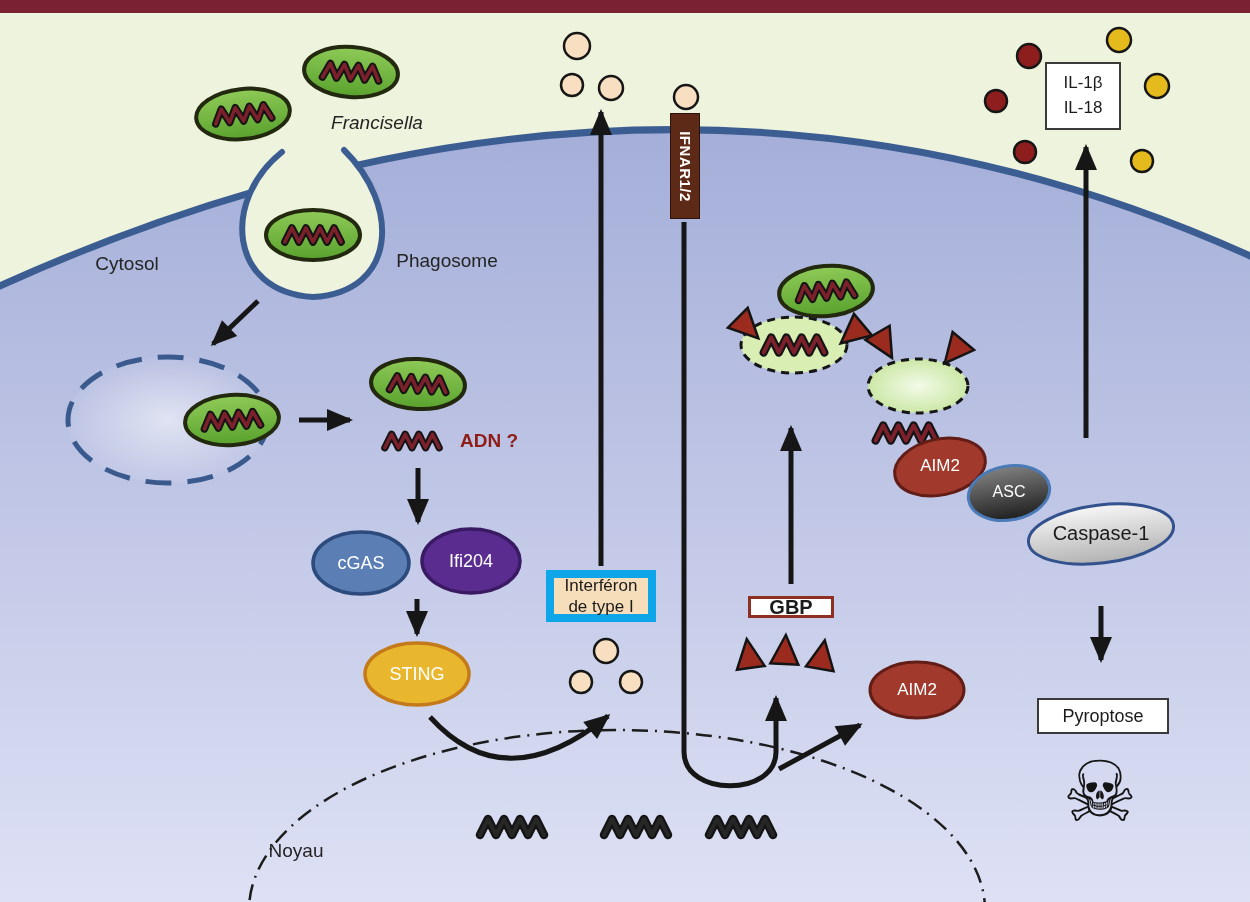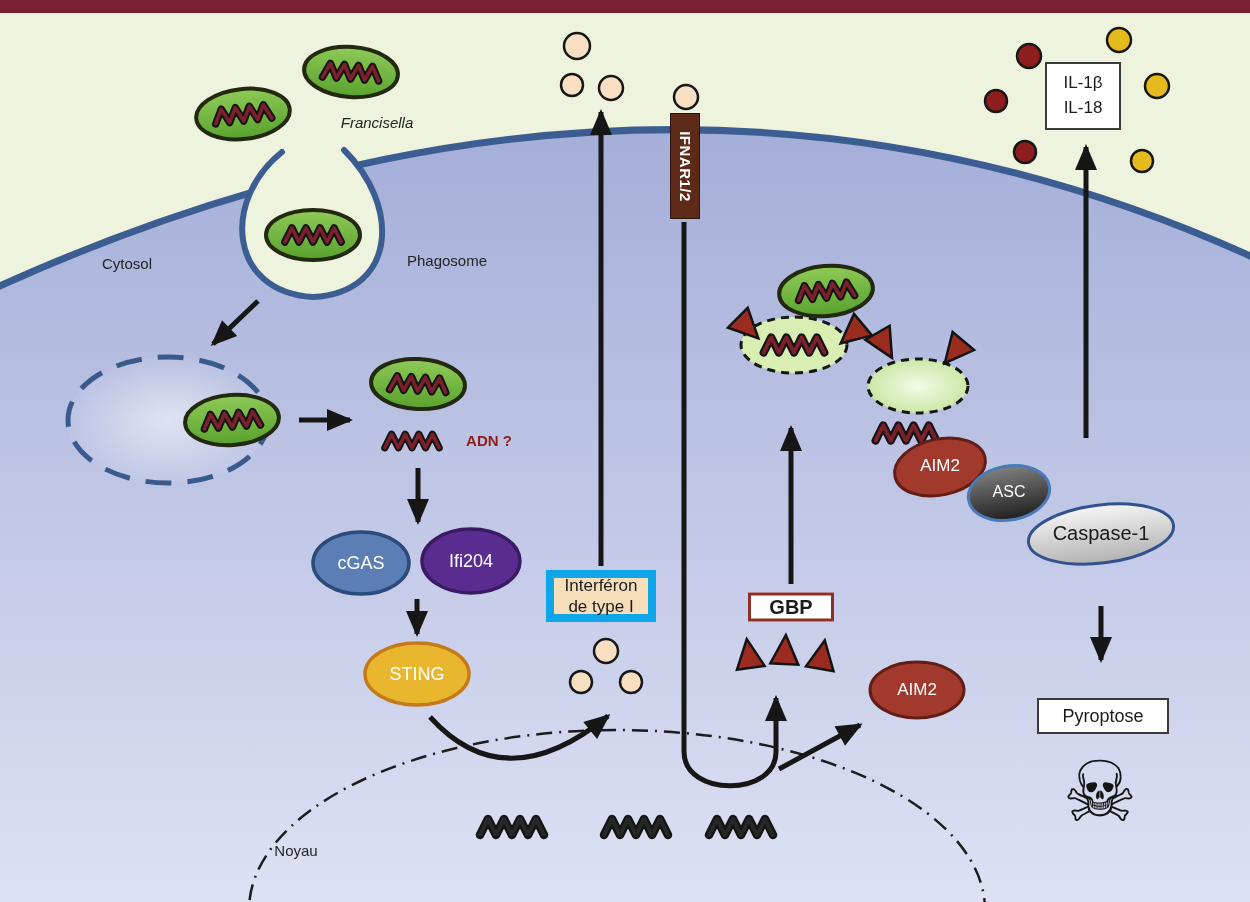--- a/index.html
+++ b/index.html
@@ -1,30 +1,30 @@
 <!DOCTYPE html>
 <html><head>
 <meta charset="utf-8">
 <style>
   html,body{margin:0;padding:0;background:#edf3dc;}
   .stage{position:relative;width:1250px;height:902px;overflow:hidden;background:#edf3dc;
          font-family:"Liberation Sans",sans-serif;}
   .stage svg.art{position:absolute;left:0;top:0;}
-  .lbl{position:absolute;transform:translate(-50%,-50%);font-size:15px;color:#242424;
+  .lbl{position:absolute;transform:translate(-50%,-50%);font-size:19px;color:#242424;
        white-space:nowrap;line-height:1.3;}
   .lbl.italic{font-style:italic;}
   .lbl.dna{color:#8f1d15;font-weight:700;}
   .node-lbl{position:absolute;transform:translate(-50%,-50%);font-weight:400;color:#ffffff;
        font-size:18px;white-space:nowrap;text-align:center;}
   .node-lbl.dark{color:#1b1b1b;}
   .box{position:absolute;transform:translate(-50%,-50%);display:flex;flex-direction:column;
        align-items:center;justify-content:center;box-sizing:border-box;
        color:#1b1b1b;}
   .box.interferon{width:110px;height:52px;background:#f7debb;border:8px solid #0ea5e9;font-size:17px;line-height:1.25;}
-  .box.gbp{width:86px;height:29px;background:#ffffff;border:3px solid #8f2f23;font-size:20px;font-weight:700;}
+  .box.gbp{width:86px;height:22px;background:#ffffff;border:3px solid #8f2f23;font-size:20px;font-weight:700;}
   .box.il{width:76px;height:68px;background:#ffffff;border:2px solid #3a3a3a;font-size:17px;line-height:1.45;}
   .box.pyro{width:132px;height:36px;background:#ffffff;border:2px solid #3a3a3a;font-size:18px;}
   .box.ifnar{width:30px;height:106px;background:#5d2a17;border:1.5px solid #2b120a;}
   .box.ifnar span{transform:rotate(90deg);color:#fff;font-weight:700;font-size:15px;letter-spacing:.5px;white-space:nowrap;}
   .skull{position:absolute;transform:translate(-50%,-50%);font-size:84px;line-height:1;color:#141414;}
 </style>
 </head>
 <body>
 
 <div class="stage">

